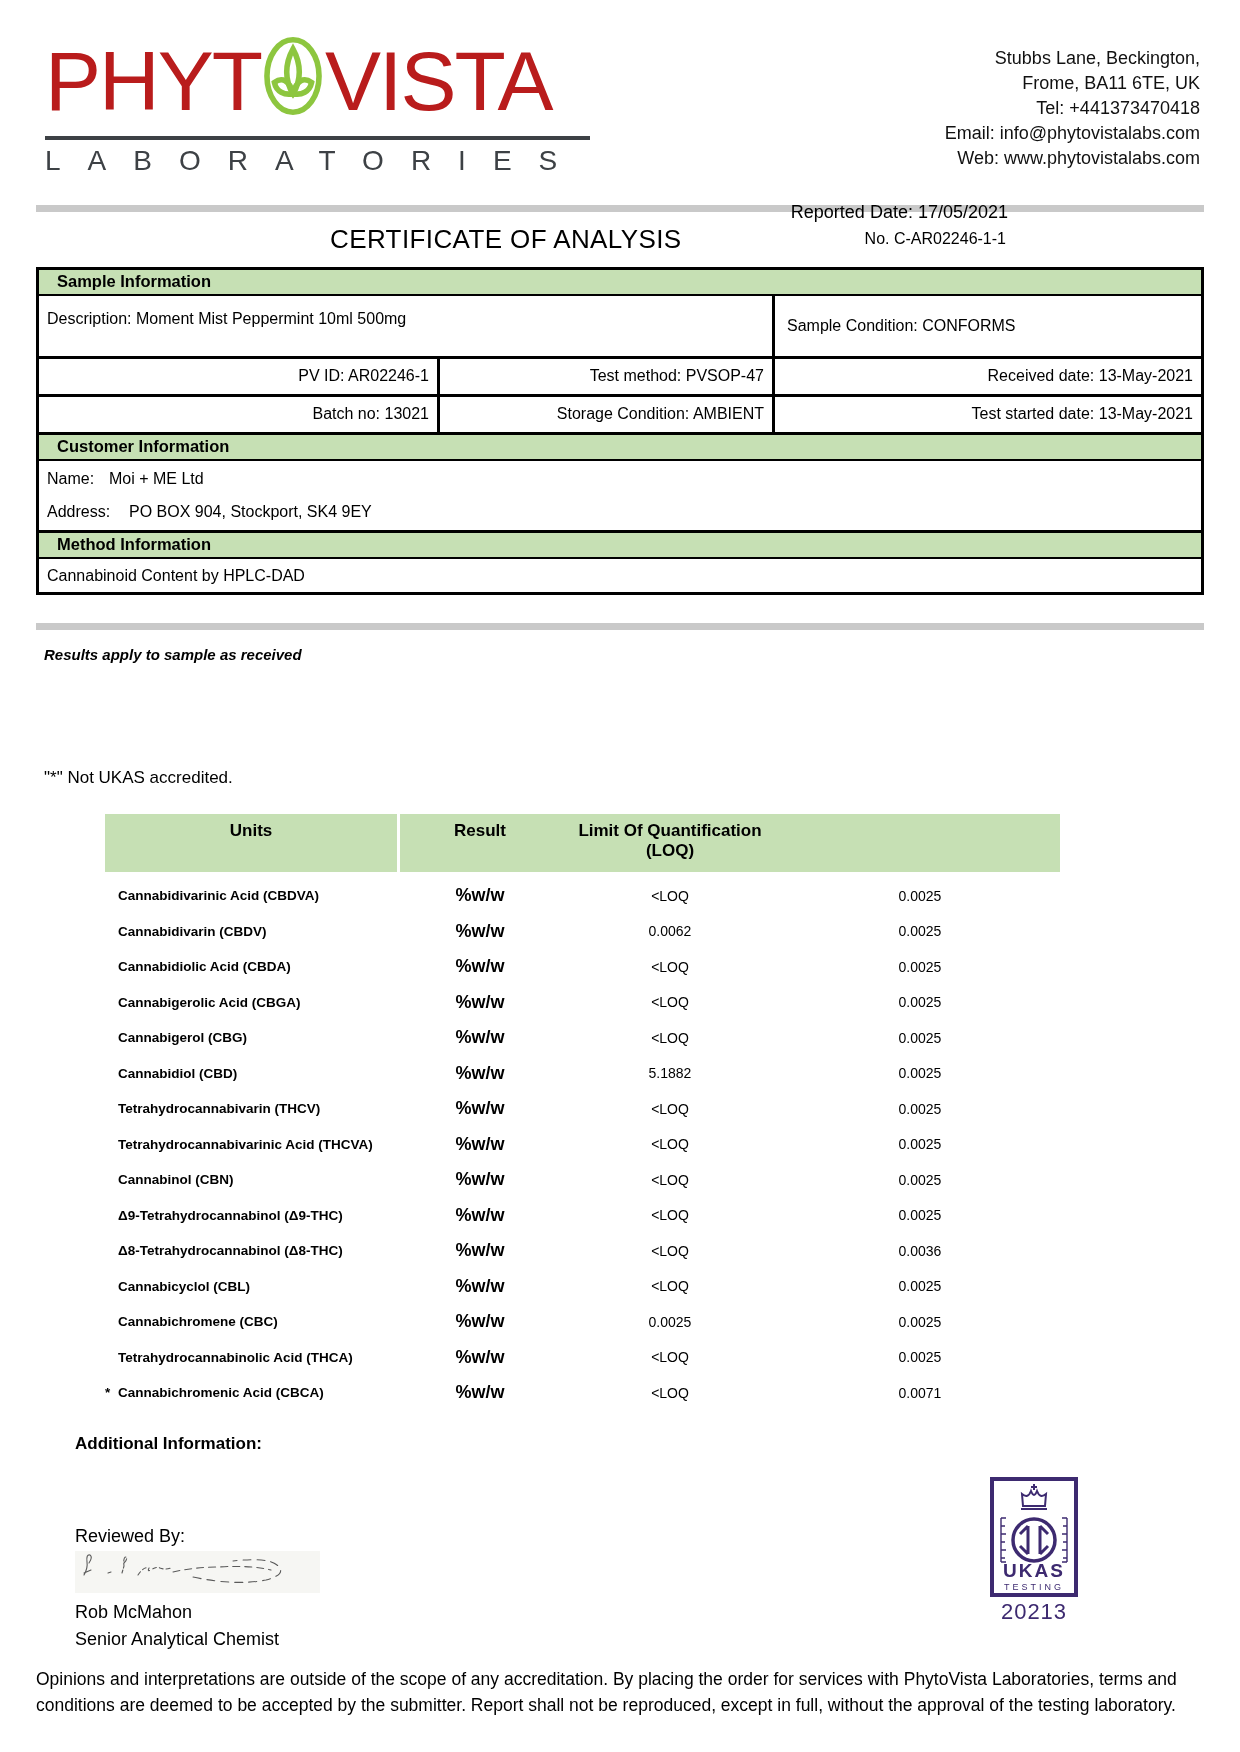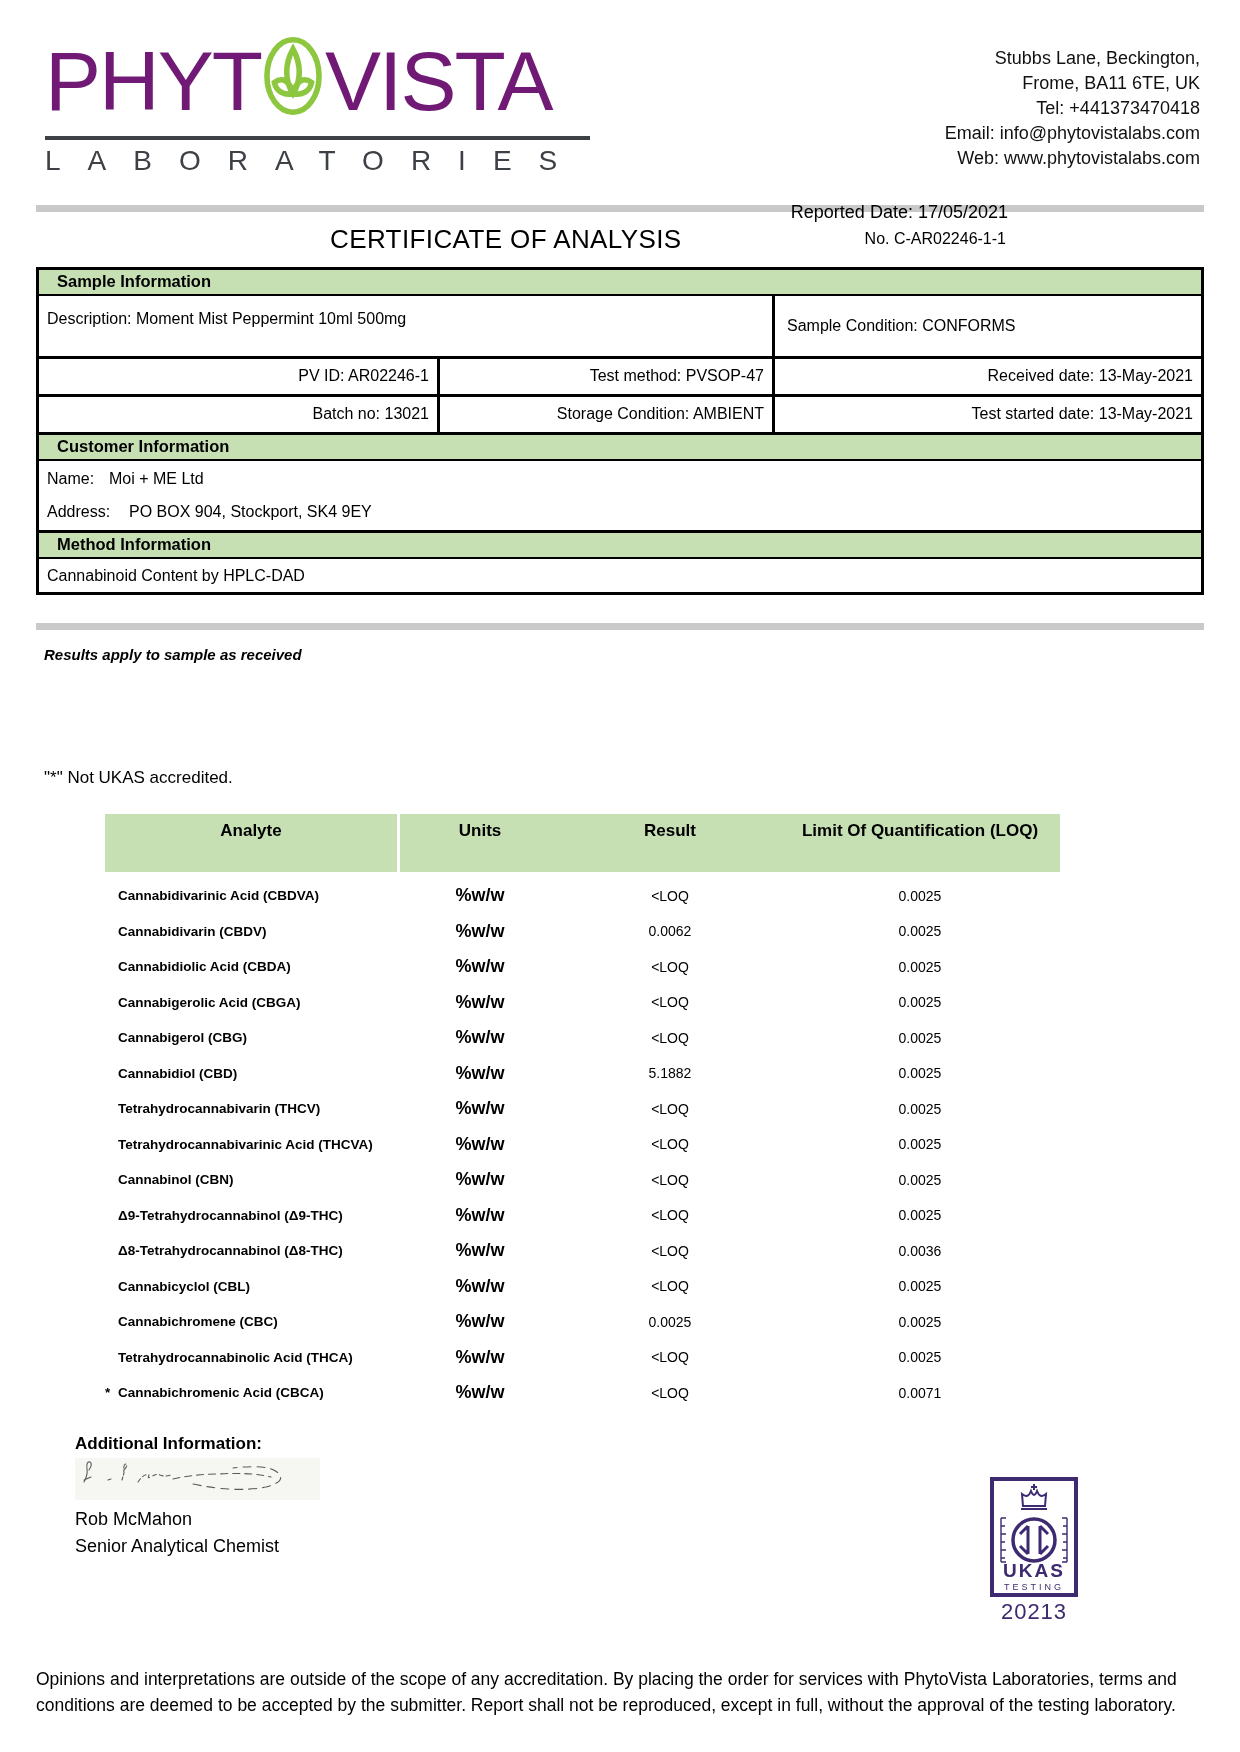--- a/index.html
+++ b/index.html
@@ -4,21 +4,21 @@
 <style>
   html,body{margin:0;padding:0;background:#e8e8e8;}
   .page{
     position:relative;width:1240px;height:1752px;margin:0 auto;
     background:#ffffff;color:#000;overflow:hidden;
     font-family:"Liberation Sans", sans-serif;
   }
   
   .header{display:flex;justify-content:space-between;padding:36px 40px 0 45px;}
   .logo-block{width:555px;}
-  .logo-line1{display:flex;align-items:center;color:#701a75;font-size:84px;line-height:0.95;font-weight:400;letter-spacing:-2px;}
+  .logo-line1{display:flex;align-items:center;color:#b91c1c;font-size:84px;line-height:0.95;font-weight:400;letter-spacing:-2px;}
   .logo-line1 .leaf{margin:0 2px;}
   .logo-rule{height:4px;background:#3d4145;margin:8px 0 5px;width:545px;}
   .logo-line2{color:#3d4145;font-size:28px;font-weight:400;letter-spacing:27px;white-space:nowrap;}
   .contact-block{text-align:right;font-size:18px;line-height:25px;padding-top:10px;color:#111;}
   
   .divider{height:7px;background:#c9c9c9;margin:0 36px;}
   .divider.d1{margin-top:28px;}
   .divider.d2{margin-top:28px;}
   
   .coa-title{position:absolute;left:330px;top:224px;font-size:26px;font-weight:400;letter-spacing:0.4px;}
@@ -135,21 +135,20 @@
     <div class="method-row">Cannabinoid Content by HPLC-DAD</div>
   </div>
 
   <div class="divider d2"></div>
 
   <div class="results-note">Results apply to sample as received</div>
   <div class="ukas-note">"*" Not UKAS accredited.</div>
 
   <div class="results">
     <div class="r-head">
-      <div>Analyte</div>
       <div>Units</div>
       <div>Result</div>
       <div>Limit Of Quantification (LOQ)</div>
     </div>
     <div class="r-rows">
     <div class="r-row">
       <div class="c-analyte"><span class="ast"></span><span>Cannabidivarinic Acid (CBDVA)</span></div>
       <div class="c-units">%w/w</div>
       <div class="c-result">&lt;LOQ</div>
       <div class="c-loq">0.0025</div>
@@ -249,20 +248,21 @@
     <div class="r-row">
       <div class="c-analyte"><span class="ast">*</span><span>Cannabichromenic Acid (CBCA)</span></div>
       <div class="c-units">%w/w</div>
       <div class="c-result">&lt;LOQ</div>
       <div class="c-loq">0.0071</div>
     </div>
   </div>
   </div>
 
   <div class="add-info">Additional Information:</div>
+  <div class="reviewed">Reviewed By:</div>
   <div class="sig-box">
     <svg width="245" height="42" viewBox="0 0 245 42" aria-hidden="true">
       <g stroke="#5a5a5a" fill="none" stroke-width="1.1" stroke-linecap="round">
         <path d="M14,12 q4,-6 1,-8 q-4,-1 -3,7 q1,6 -3,13 M9,22 l7,-3"></path>
         <path d="M33,22 l3,-1"></path>
         <path d="M49,12 q4,-4 2,-6 q-3,0 -2,9 l-2,7" stroke-dasharray="5,2"></path>
         <path d="M63,24 q6,-9 11,-7 q-2,4 2,2 q6,-4 9,-2 q4,2 11,0" stroke-dasharray="4,3"></path>
         <path d="M98,21 q22,-5 46,-5 q32,-2 52,3" stroke-dasharray="7,5"></path>
         <path d="M118,26 q42,9 73,3 q22,-6 11,-15 q-9,-8 -44,-4" stroke-dasharray="8,6"></path>
       </g>

